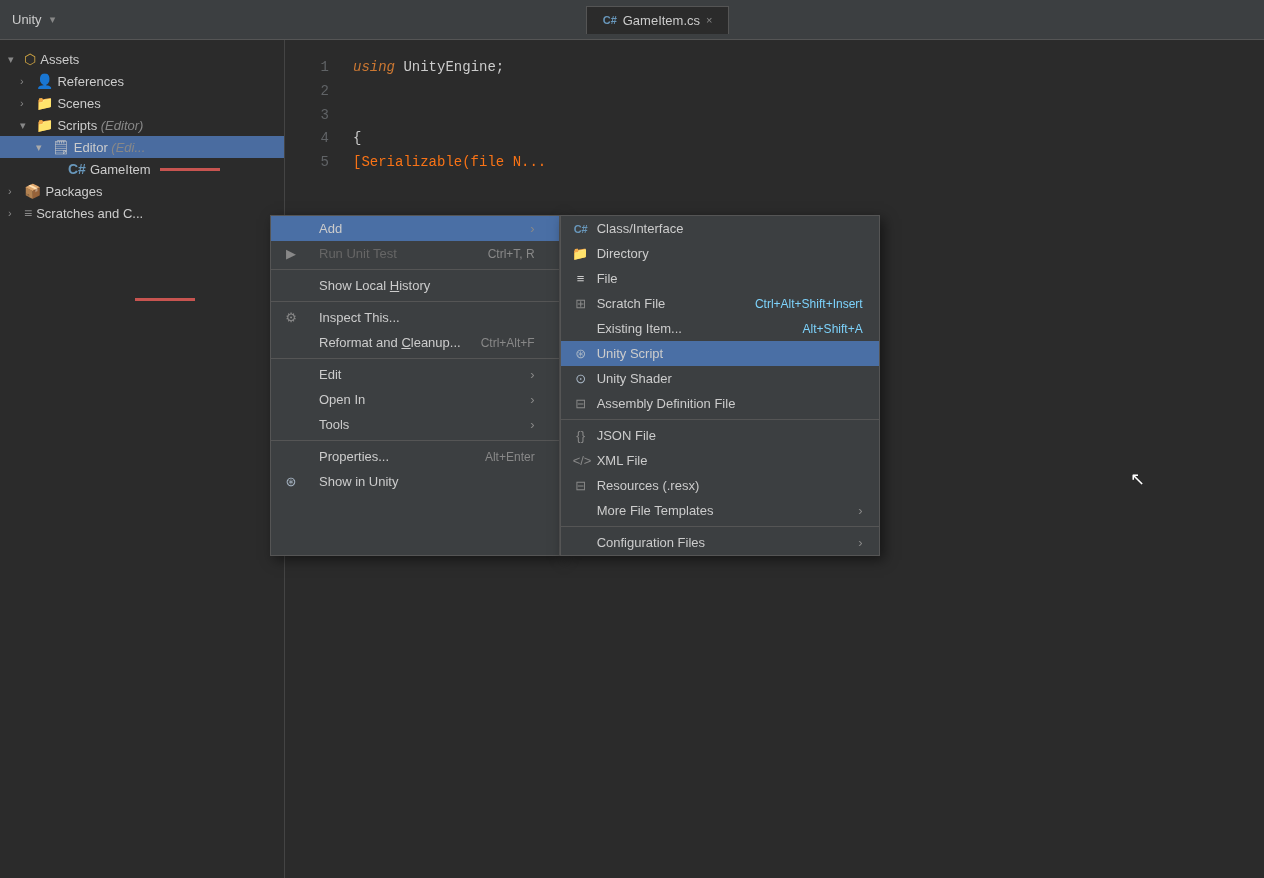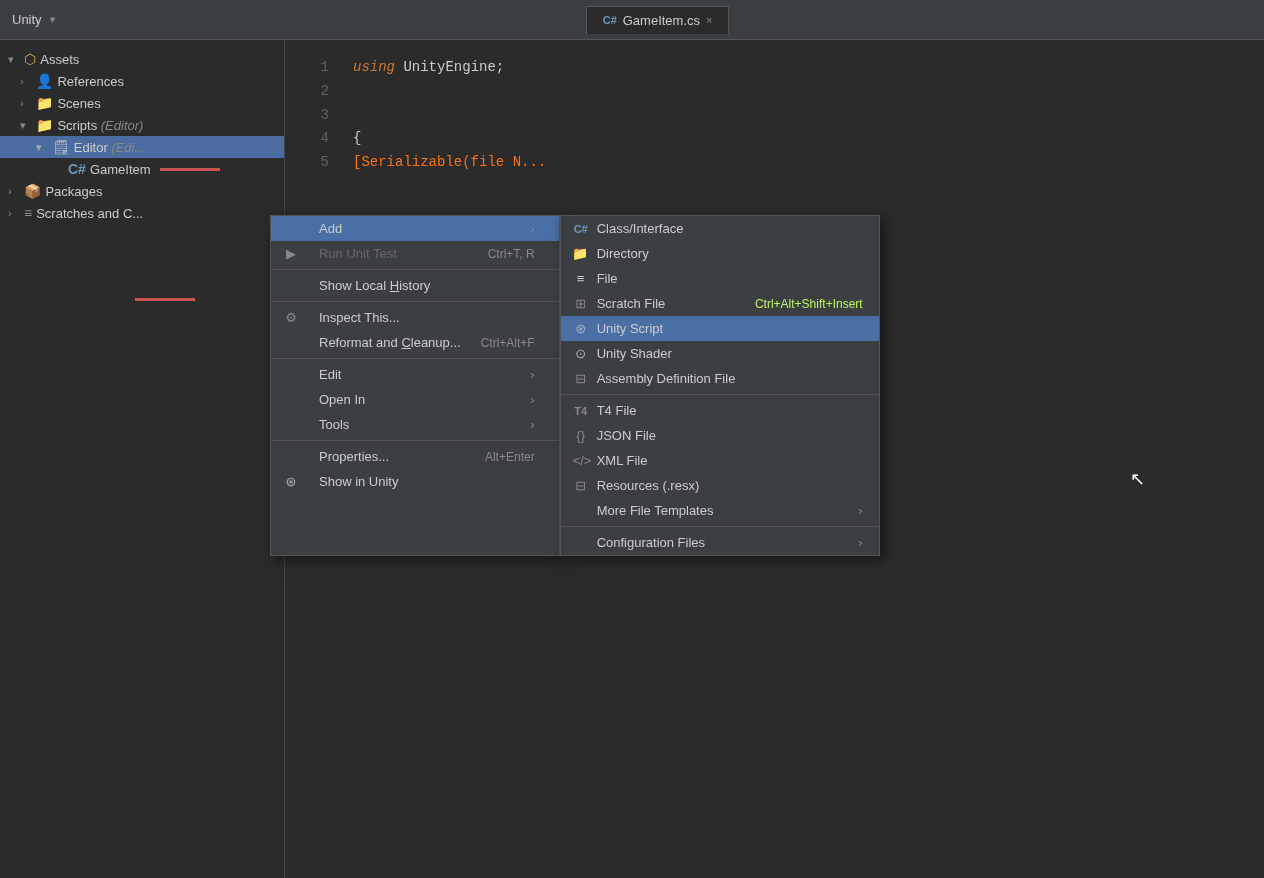--- a/index.html
+++ b/index.html
@@ -175,21 +175,21 @@
       display: flex;
       align-items: center;
       padding: 5px 16px 5px 12px;
       cursor: pointer;
       gap: 8px;
       white-space: nowrap;
     }
     .submenu-item.highlighted { background: #4a6fa5; }
     .submenu-item .shortcut {
       margin-left: auto;
-      color: #bef264;
+      color: #7dd3fc;
       font-size: 12px;
     }
     .submenu-item .submenu-arrow {
       margin-left: auto;
       color: #888;
     }
     .submenu-divider {
       height: 1px;
       background: #555;
       margin: 3px 0;
@@ -393,41 +393,42 @@
       <span class="item-icon file-icon">≡</span>
       <span>File</span>
     </div>
 
     <div class="submenu-item">
       <span class="item-icon scratch-icon">⊞</span>
       <span>Scratch File</span>
       <span class="shortcut">Ctrl+Alt+Shift+Insert</span>
     </div>
 
+    <div class="submenu-item">
+      <span class="item-icon"></span>
+      <span>Existing Item...</span>
+      <span class="shortcut">Alt+Shift+A</span>
+    </div>
 
     <div class="submenu-item highlighted">
       <span class="item-icon unity-icon">⊛</span>
       <span>Unity Script</span>
     </div>
 
     <div class="submenu-item">
       <span class="item-icon unity-icon">⊙</span>
       <span>Unity Shader</span>
     </div>
 
     <div class="submenu-item">
       <span class="item-icon res-icon">⊟</span>
       <span>Assembly Definition File</span>
     </div>
     <div class="submenu-divider"></div>
 
-    <div class="submenu-item">
-      <span class="item-icon t4-icon">T4</span>
-      <span>T4 File</span>
-    </div>
 
     <div class="submenu-item">
       <span class="item-icon json-icon">{}</span>
       <span>JSON File</span>
     </div>
 
     <div class="submenu-item">
       <span class="item-icon xml-icon">&lt;/&gt;</span>
       <span>XML File</span>
     </div>

